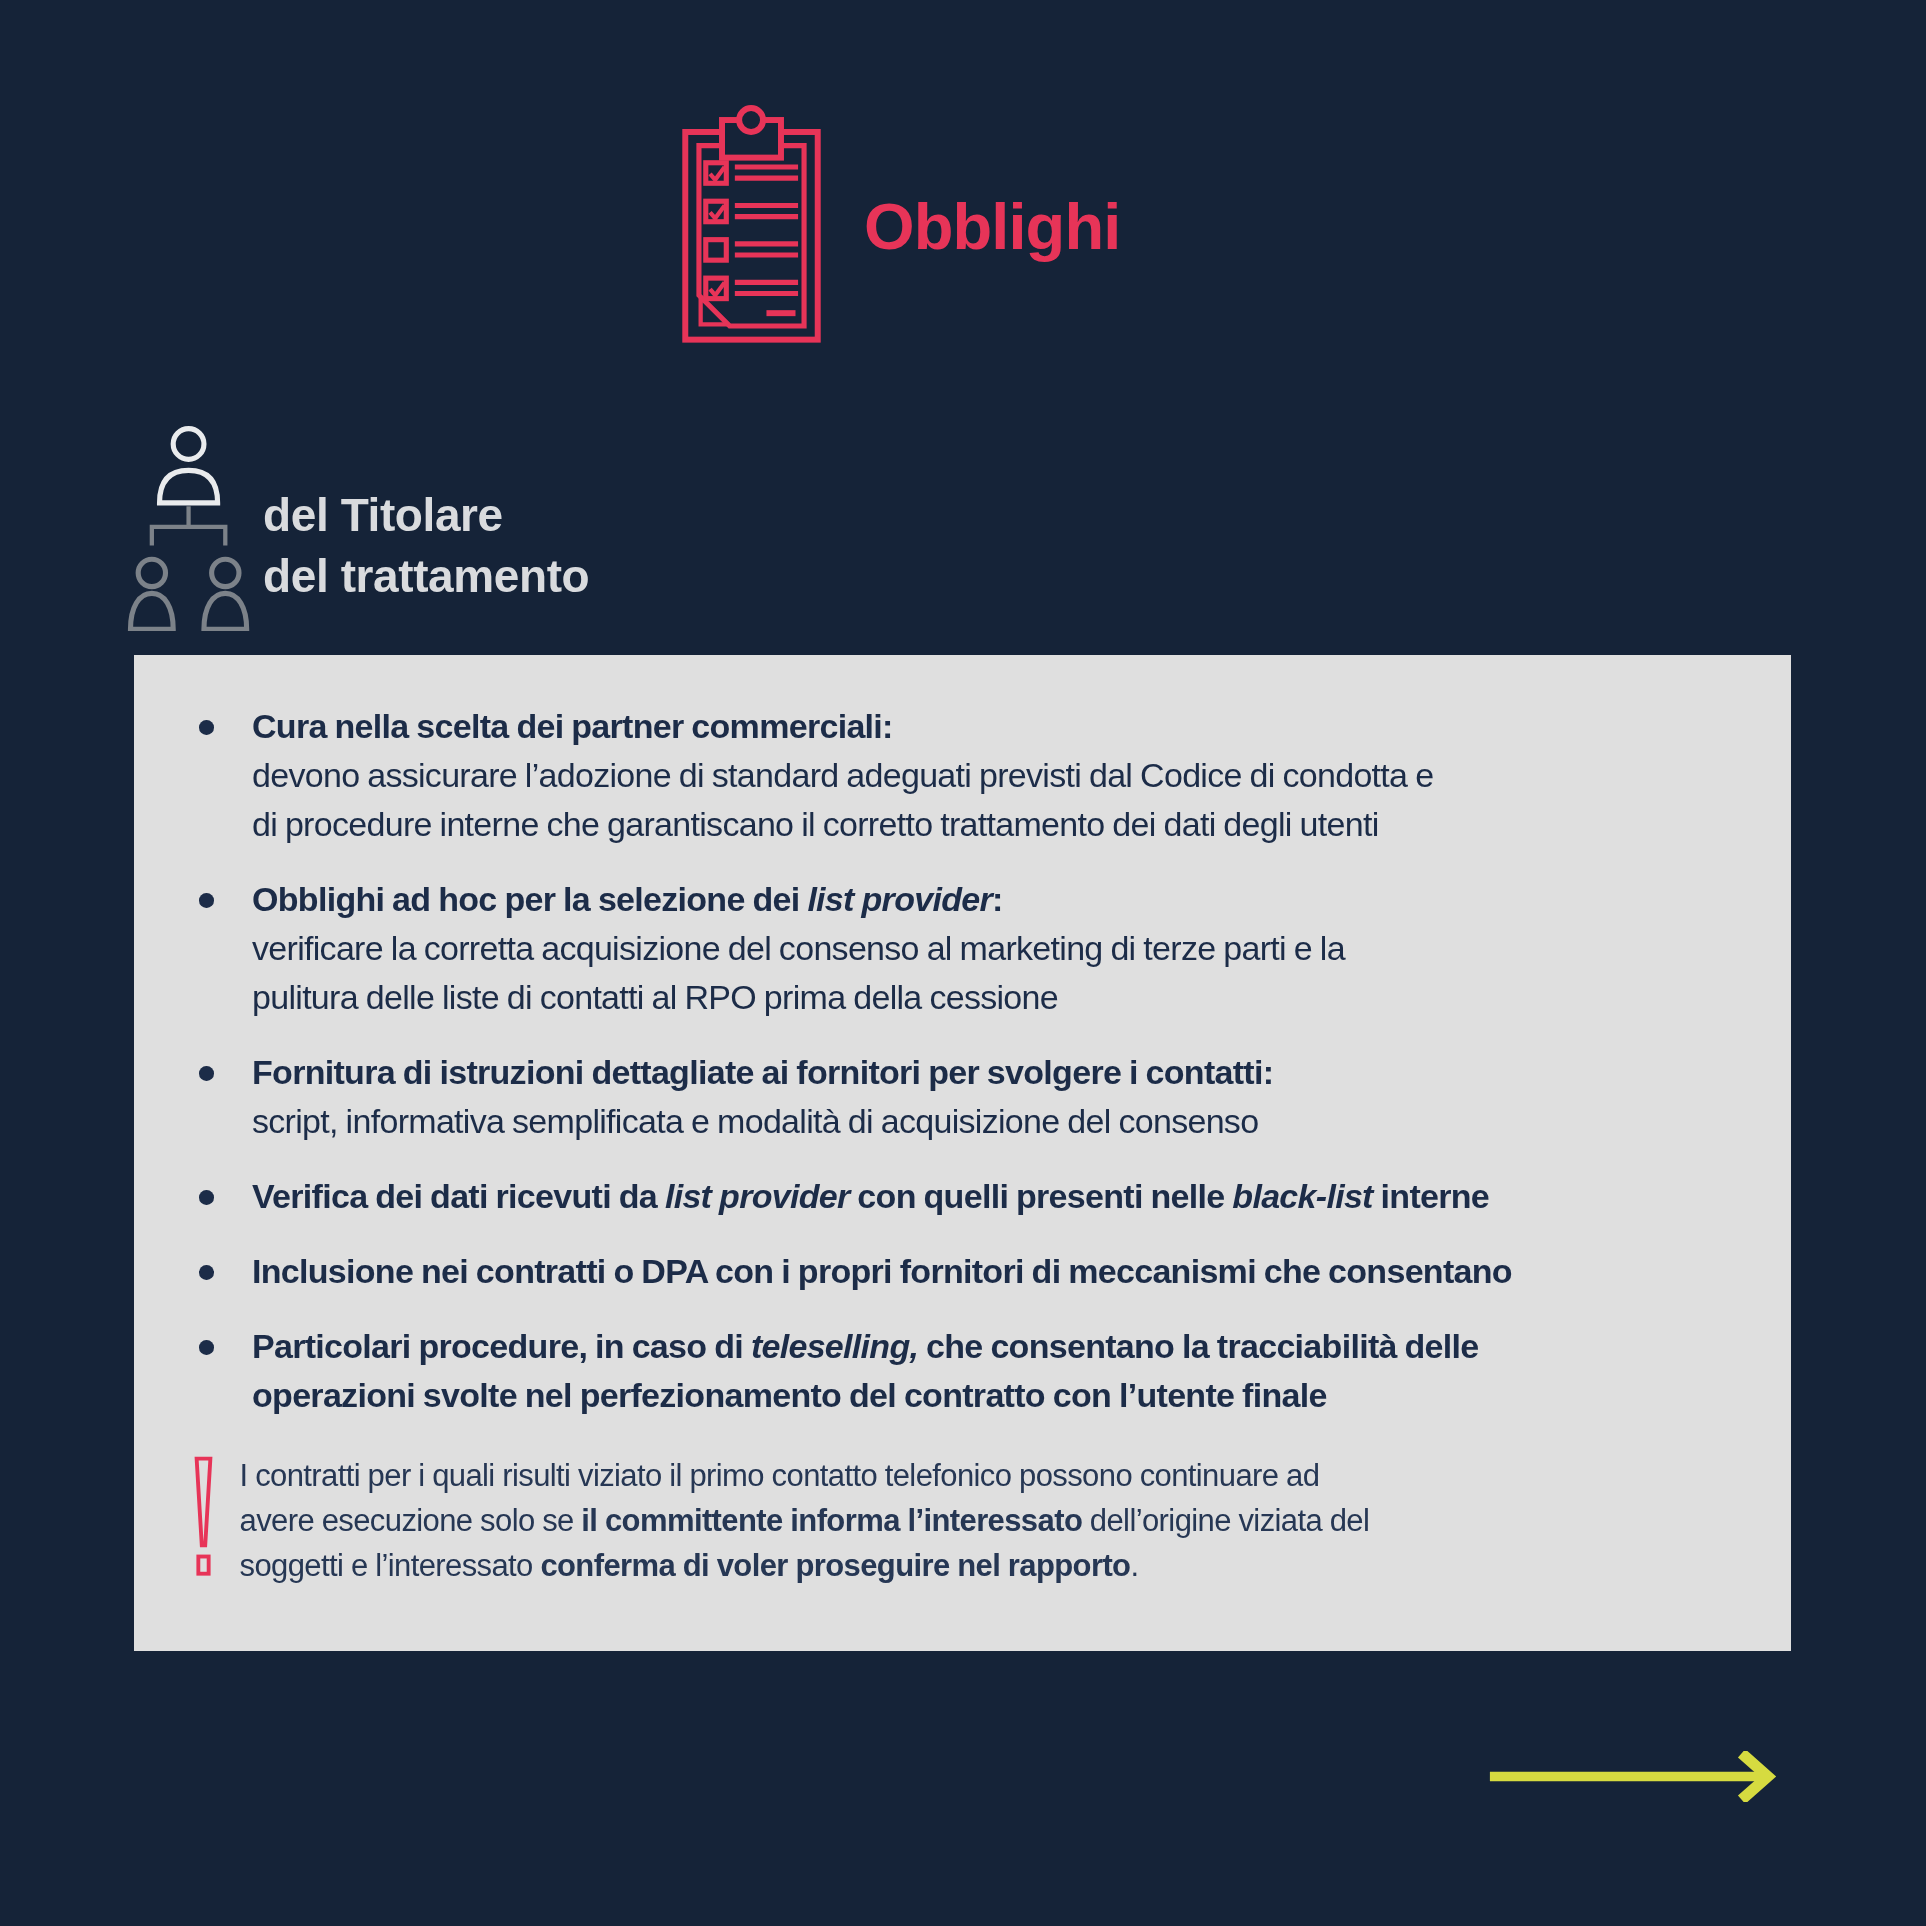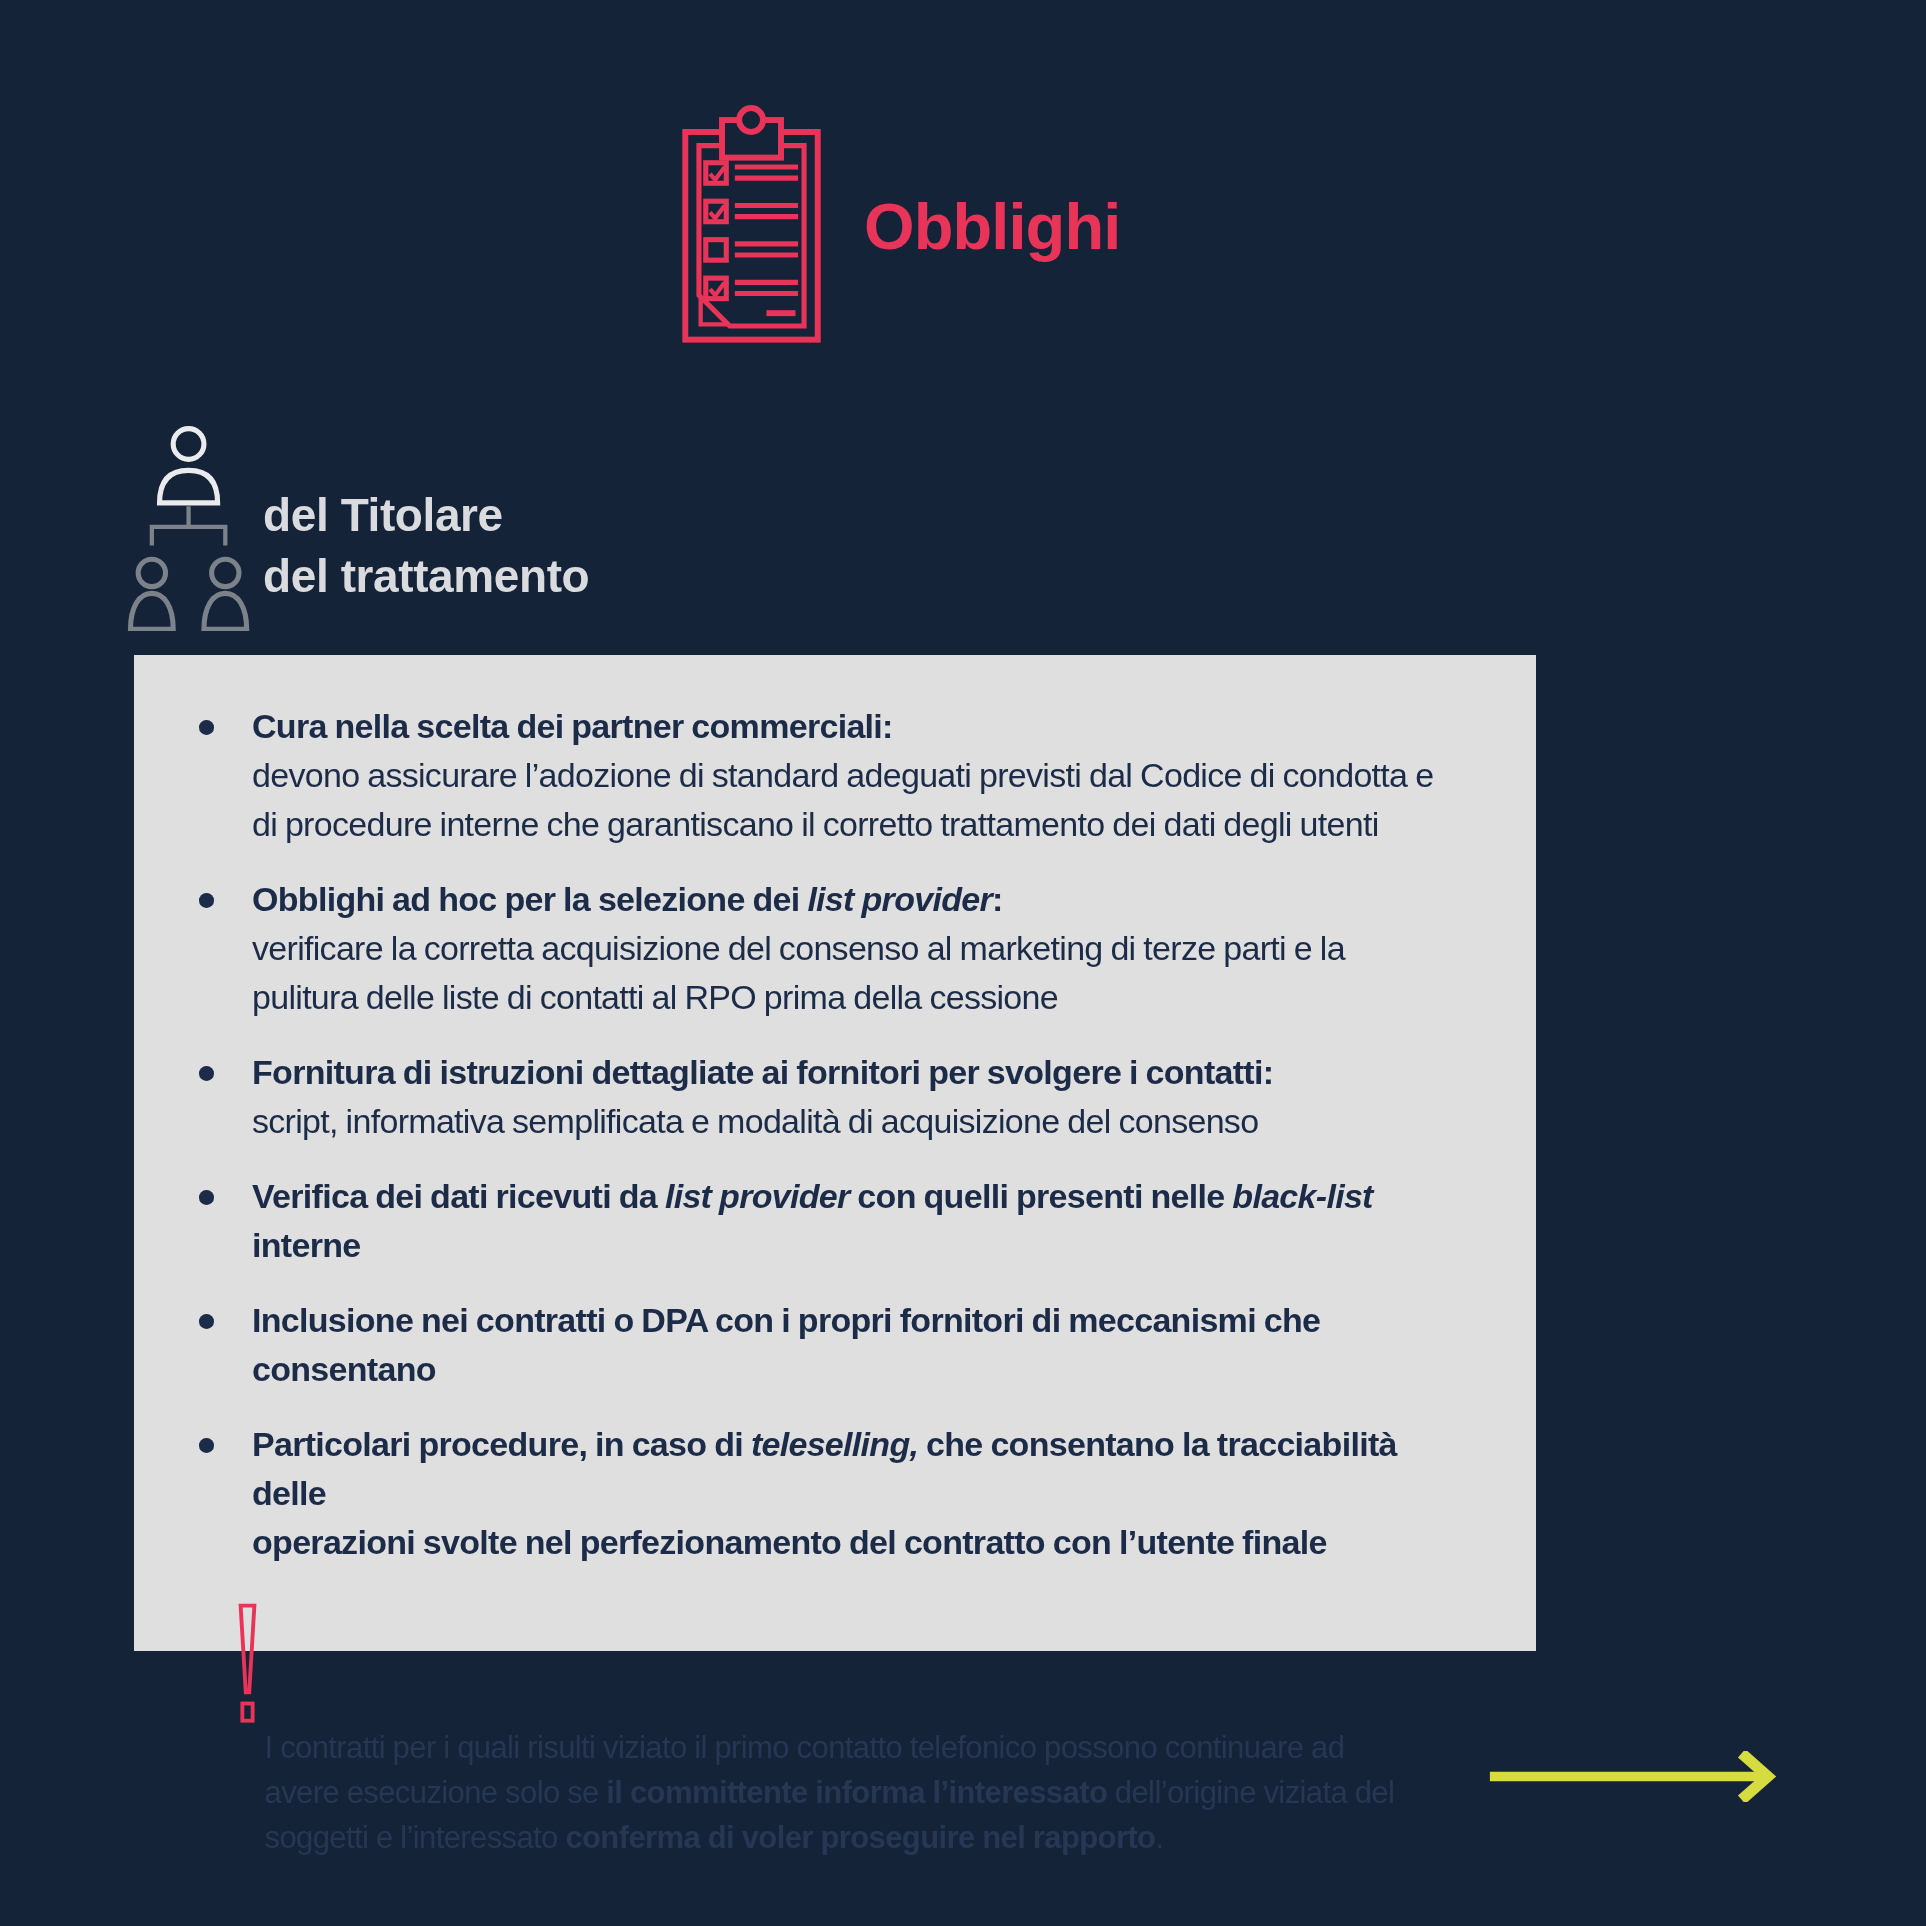--- a/index.html
+++ b/index.html
@@ -20,41 +20,41 @@
   
   .org-icon{position:absolute;left:127px;top:426px;}
   .subject-text{
     position:absolute;left:263px;top:485px;
     font-size:46px;font-weight:bold;color:#D9DBDE;
     line-height:61px;letter-spacing:-0.4px;
   }
   
   .panel{
     position:absolute;left:134px;top:655px;
-    width:1402px;height:996px;
+    width:1657px;height:996px;
     background:#DFDFDF;box-sizing:border-box;
     padding:47px 34px 0 0;
   }
   #bullet-list{list-style:none;margin:0;padding:0;}
   #bullet-list li{
     position:relative;
     padding-left:118px;padding-right:26px;
     margin-bottom:26px;
     font-size:34px;line-height:49px;
     color:#1C2C48;
     letter-spacing:-0.7px;word-spacing:-0.9px;
   }
   .dot{
     position:absolute;left:65px;top:18px;
     width:14.6px;height:14.6px;border-radius:50%;
     background:#1C2C48;
   }
   .b{font-weight:bold;}
   .i{font-style:italic;}
-  .note{display:flex;margin-top:33px;padding-left:104px;flex-direction:column;}
+  .note{display:flex;margin-top:33px;padding-left:60px;}
   .note svg{flex:0 0 auto;margin-top:3.4px;}
   #note-text{
     margin-left:26.5px;
     font-size:31px;line-height:45px;
     color:#263754;
     letter-spacing:-0.6px;word-spacing:-0.4px;
   }
   
   .next-arrow{position:absolute;left:1487px;top:1751px;cursor:pointer;}
   svg{display:block;}

